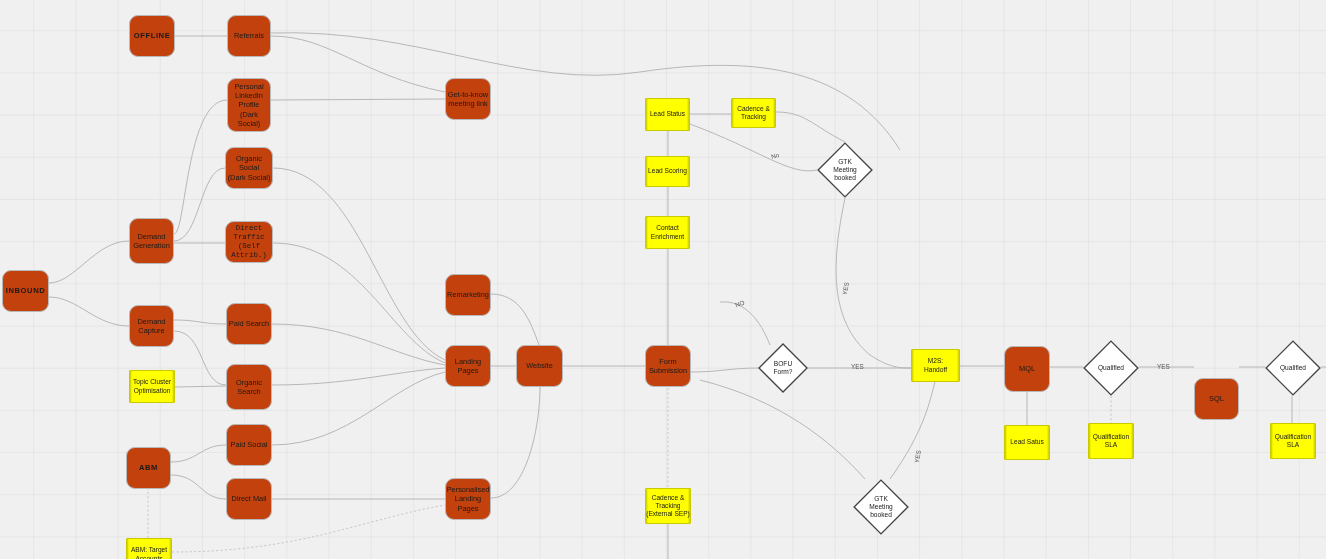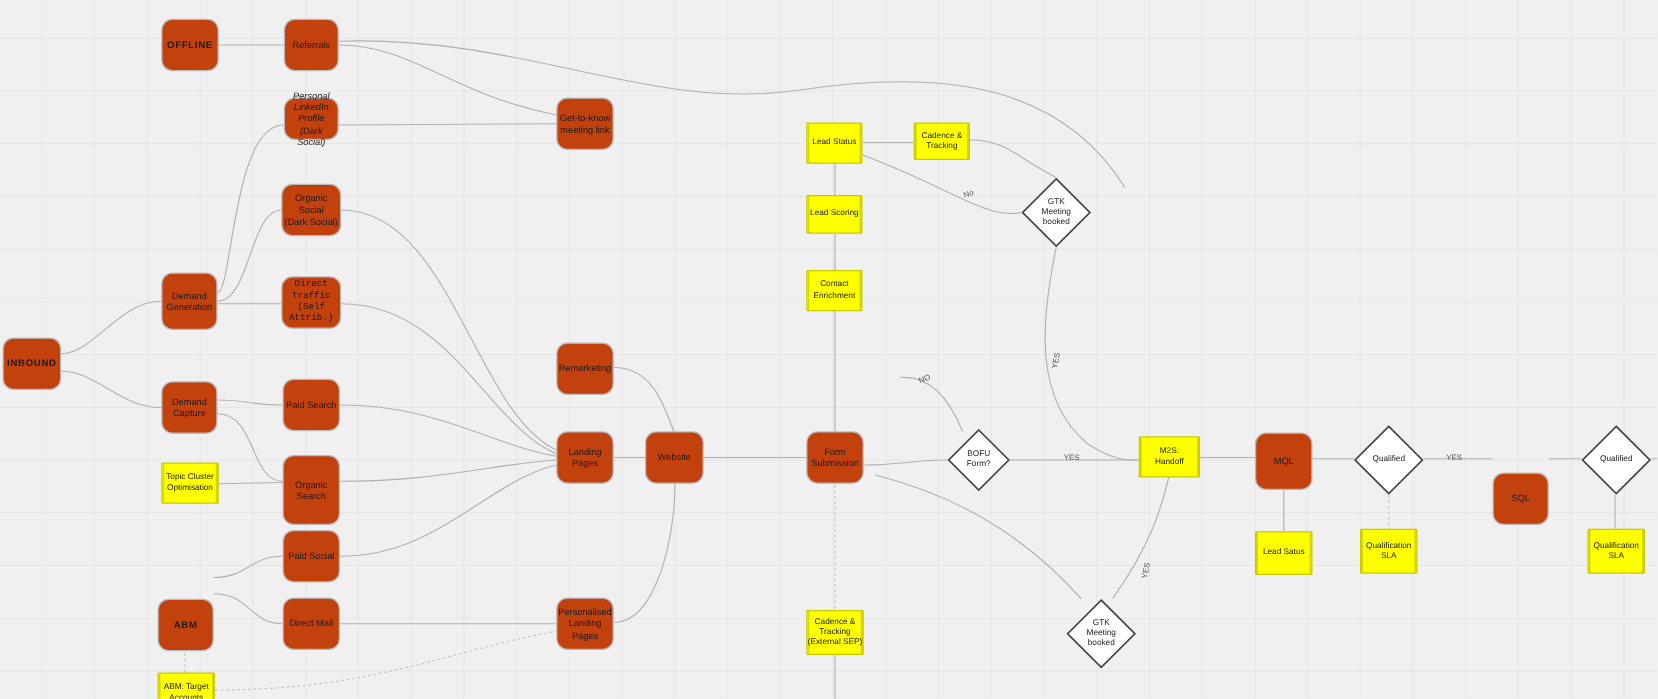--- a/index.html
+++ b/index.html
@@ -118,37 +118,37 @@
     <path d="M1321,367 L 1326,367" class="wire"></path>
     <path d="M668,388 L 668,488" class="wire-dash"></path>
     <path d="M668,524 L 668,552" class="wire"></path>
     <path d="M668,552 L 668,559" class="wire"></path>
   </svg>
 
 <div id="node-layer">
     <div class="node rbox entry" style="left: 2px; top: 270px; width: 47px; height: 42px;"><span>INBOUND</span></div>
     <div class="node rbox entry" style="left: 129px; top: 15px; width: 46px; height: 42px;"><span>OFFLINE</span></div>
     <div class="node rbox" style="left: 227px; top: 15px; width: 44px; height: 42px;"><span>Referrals</span></div>
-    <div class="node rbox" style="left: 227px; top: 78px; width: 44px; height: 34px; font-style: italic;"><span>Personal
+    <div class="node rbox" style="left: 227px; top: 78px; width: 44px; height: 54px;"><span>Personal
 LinkedIn
 Profile
 (Dark Social)</span></div>
     <div class="node rbox" style="left: 225px; top: 147px; width: 48px; height: 42px;"><span>Organic Social
 (Dark Social)</span></div>
     <div class="node rbox" style="left: 225px; top: 221px; width: 48px; height: 42px; font-family: Liberation Mono, monospace;"><span>Direct Traffic
 (Self Attrib.)</span></div>
     <div class="node rbox" style="left: 129px; top: 218px; width: 45px; height: 46px;"><span>Demand
 Generation</span></div>
     <div class="node rbox" style="left: 129px; top: 305px; width: 45px; height: 42px;"><span>Demand
 Capture</span></div>
     <div class="node rbox" style="left: 226px; top: 303px; width: 46px; height: 42px;"><span>Paid Search</span></div>
     <div class="node ybox" style="left: 129px; top: 370px; width: 46px; height: 33px;"><span>Topic Cluster
 Optimisation</span></div>
-    <div class="node rbox" style="left: 226px; top: 364px; width: 46px; height: 56px;"><span>Organic Search</span></div>
-    <div class="node rbox entry" style="left: 126px; top: 447px; width: 45px; height: 42px; margin-top: 32px;"><span>ABM</span></div>
+    <div class="node rbox" style="left: 226px; top: 364px; width: 46px; height: 46px;"><span>Organic Search</span></div>
+    <div class="node rbox entry" style="left: 126px; top: 447px; width: 45px; height: 42px;"><span>ABM</span></div>
     <div class="node rbox" style="left: 226px; top: 424px; width: 46px; height: 42px;"><span>Paid Social</span></div>
     <div class="node rbox" style="left: 226px; top: 478px; width: 46px; height: 42px;"><span>Direct Mail</span></div>
     <div class="node ybox" style="left: 126px; top: 538px; width: 46px; height: 33px;"><span>ABM: Target
 Accounts</span></div>
     <div class="node rbox" style="left: 445px; top: 78px; width: 46px; height: 42px;"><span>Get-to-know
 meeting link</span></div>
     <div class="node rbox" style="left: 445px; top: 274px; width: 46px; height: 42px;"><span>Remarketing</span></div>
     <div class="node rbox" style="left: 445px; top: 345px; width: 46px; height: 42px;"><span>Landing Pages</span></div>
     <div class="node rbox" style="left: 445px; top: 478px; width: 46px; height: 42px;"><span>Personalised
 Landing Pages</span></div>

